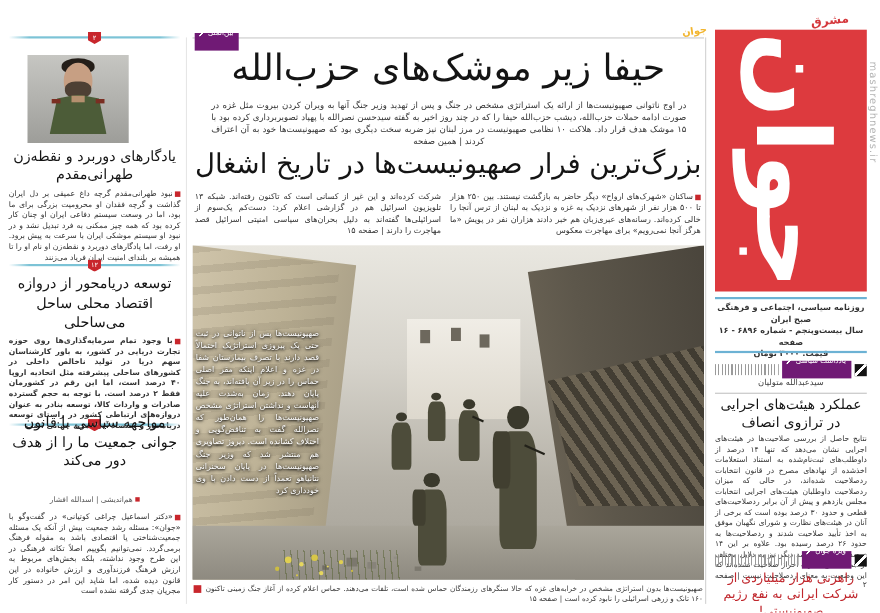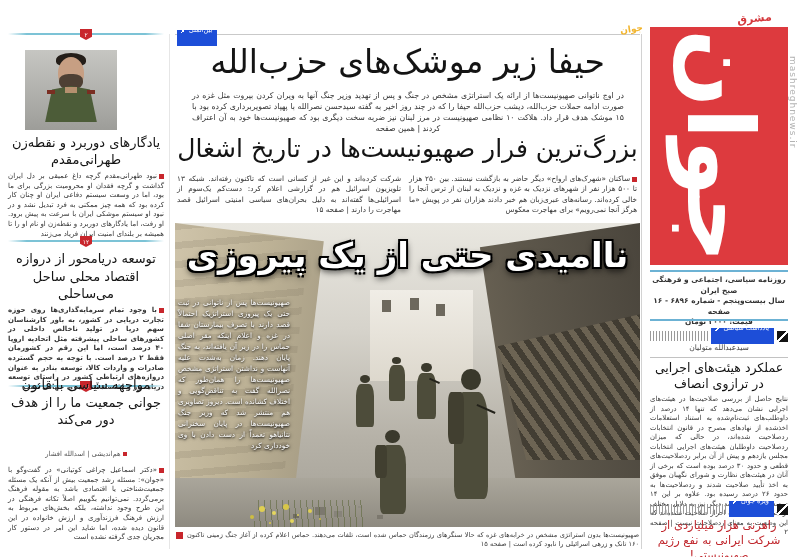--- a/index.html
+++ b/index.html
@@ -15,21 +15,21 @@
   
   .masthead { background:#dd3a3e; overflow:hidden; }
   .masthead-word { position:absolute; width:238px; height:138px; left:-50px; top:50px;
      transform:rotate(90deg); color:#fff; font-weight:bold; font-size:92px; line-height:138px;
      text-align:center; letter-spacing:-4px; }
   .mini-javan { color:#f2b52e; font-weight:bold; font-size:9px; transform:rotate(-8deg); }
   .mashregh-logo { color:#d5393d; font-weight:bold; font-size:11px; transform:rotate(-6deg); }
   .watermark-site { writing-mode:vertical-rl; color:#b3b3b3; font-size:9px; letter-spacing:1px; }
 
   
-  .kicker-pill { background:#1d4ed8; color:#fff; font-size:6.5px; line-height:11px; height:11px;
+  .kicker-pill { background:#701a75; color:#fff; font-size:6.5px; line-height:11px; height:11px;
      padding:0 5px 16px 4px; display:inline-flex; align-items:center; gap:3px; }
   .kicker-pill::after { content:""; width:5px; height:5px;
      background:linear-gradient(135deg, transparent 40%, #fff 40%, #fff 60%, transparent 60%); }
   .red-square { display:inline-block; width:5px; height:5px; background:#c8262c; margin-left:2px; vertical-align:middle; }
   .logo-sq { width:11px; height:11px; background:#141414; flex:0 0 auto;
      background-image:linear-gradient(135deg, transparent 42%, #fff 42%, #fff 58%, transparent 58%); }
   .barcode { height:10px; flex:1 1 auto;
      background:repeating-linear-gradient(90deg, #9a9a9a 0 1px, transparent 1px 3px); }
   .tag-row { display:flex; align-items:center; gap:3px; }
   .headline { font-weight:normal; color:#141414; text-align:center; }
@@ -211,20 +211,19 @@
     </div>
     <div class="soldier" style="left:44%; top:68%; width:26px; height:84px;">
       <div class="helm"></div>
         <div class="bod"></div>
         <div class="pack"></div>
     </div>
 
     <div class="stems"></div>
     <div class="flowers"></div>
 
-    <div class="abs photo-headline" style="left:0; top:12px; width:100%; font-size:34px;">ناامیدی حتی از یک پیروزی</div>
     <div class="abs photo-overlay-text" style="left:3px; top:74px; width:112px;">صهیونیست‌ها پس از ناتوانی در ثبت حتی یک پیروزی استراتژیک احتمالاً قصد دارند با تصرف بیمارستان شفا در غزه و اعلام اینکه مقر اصلی حماس را در زیر آن یافته‌اند، به جنگ پایان دهند. زمان به‌شدت علیه آنهاست و نداشتن استراتژی مشخص صهیونیست‌ها را همان‌طور که نصرالله گفت به تناقض‌گویی و اختلاف کشانده است. دیروز تصاویری هم منتشر شد که وزیر جنگ صهیونیست‌ها در پایان سخنرانی نتانیاهو تعمداً از دست دادن با وی خودداری کرد</div>
   </div>
 
   <div class="abs cap-mark" style="left:176px; top:532px;"></div>
   <div class="abs caption" style="left:187px; top:531px; width:452px;">صهیونیست‌ها بدون استراتژی مشخص در خرابه‌های غزه که حالا سنگرهای رزمندگان حماس شده است، تلفات می‌دهند. حماس اعلام کرده از آغاز جنگ زمینی تاکنون ۱۶۰ تانک و زرهی اسرائیلی را نابود کرده است | صفحه ۱۵</div>
 
 </div>
 
 </body></html>

